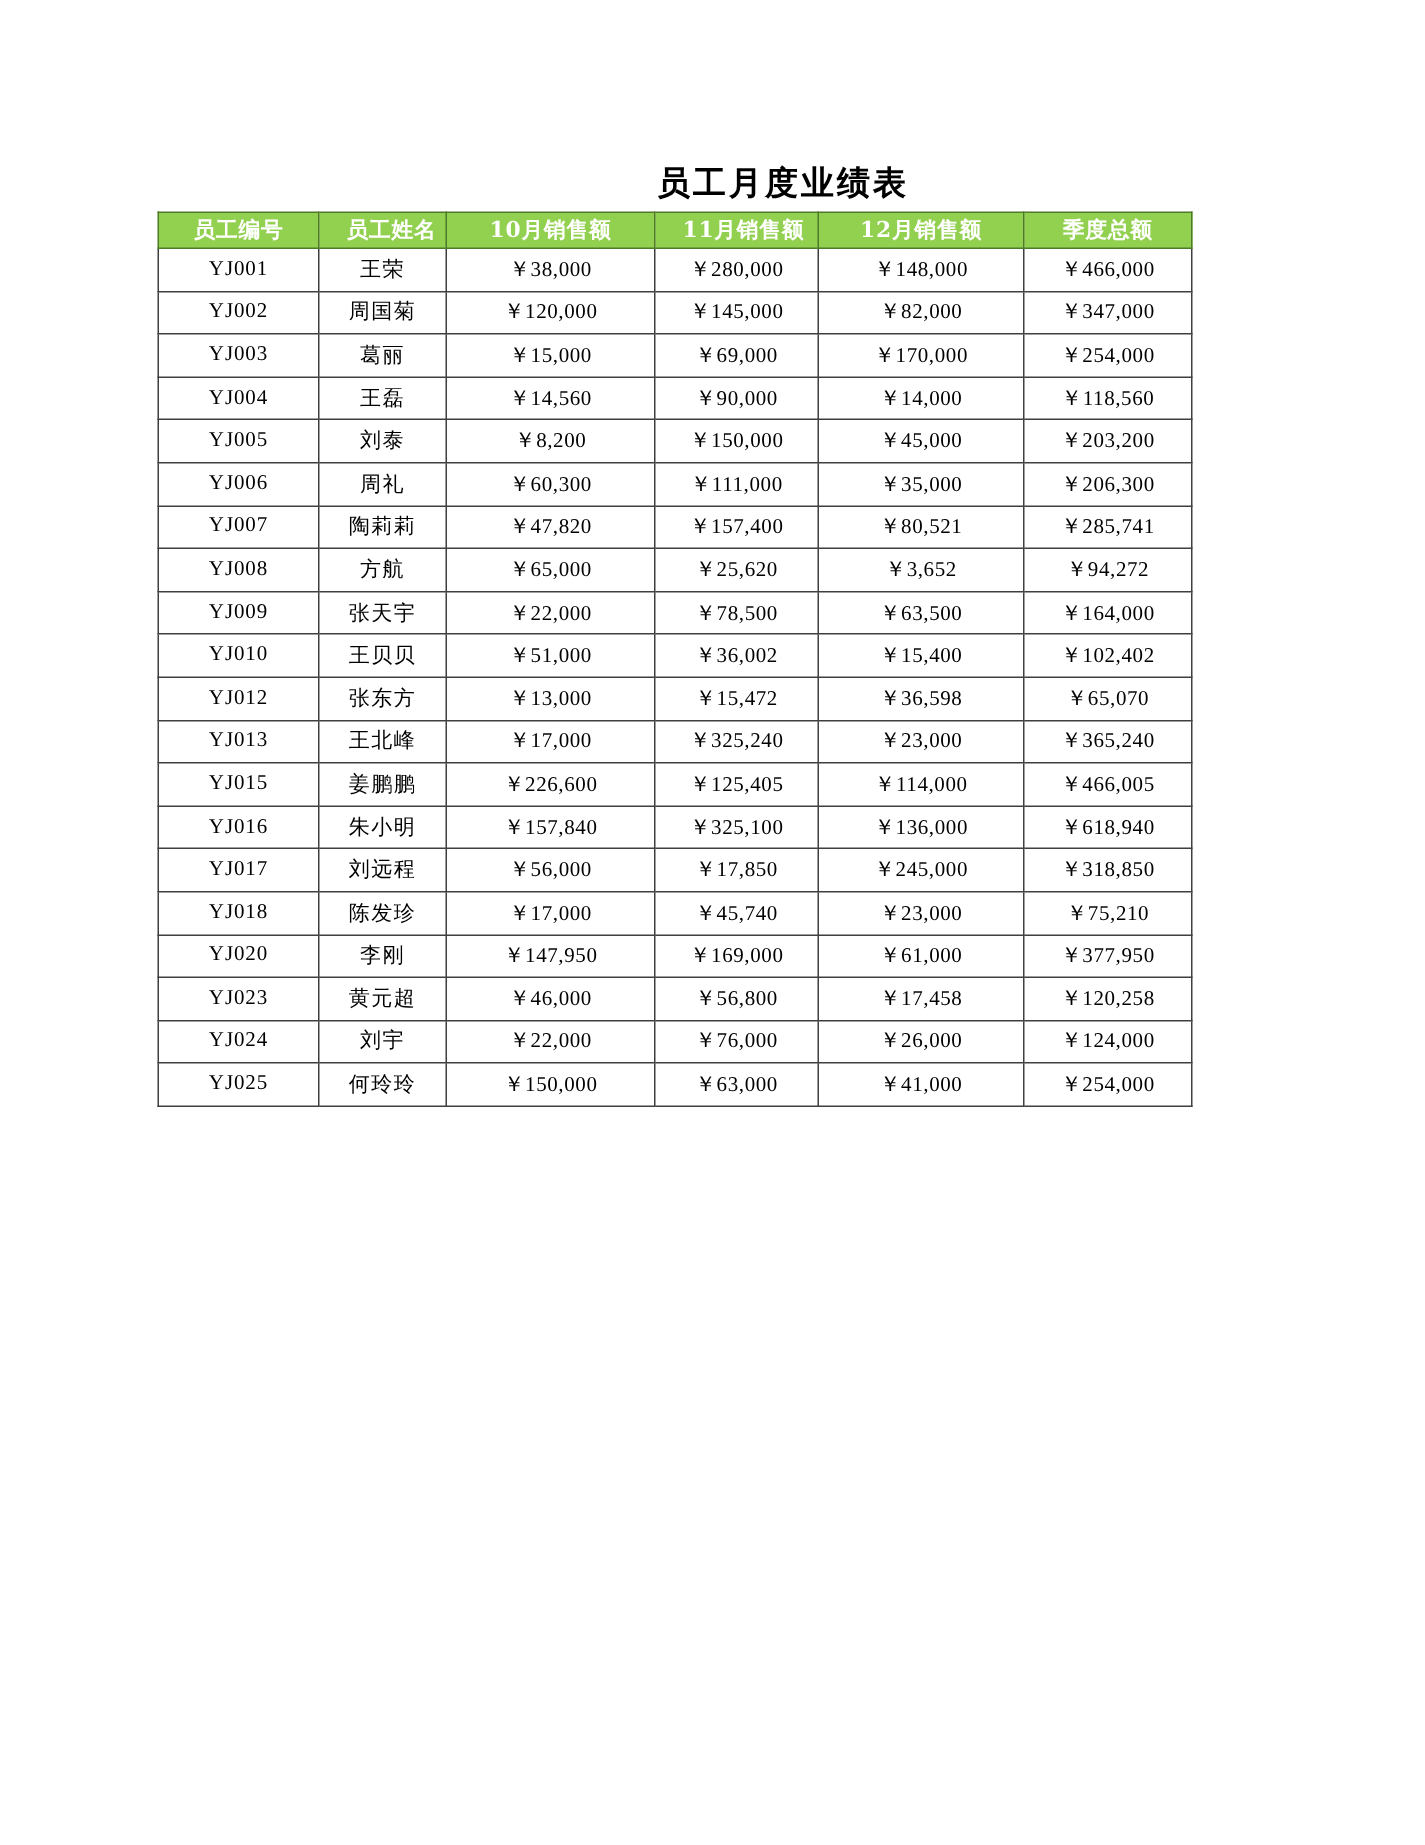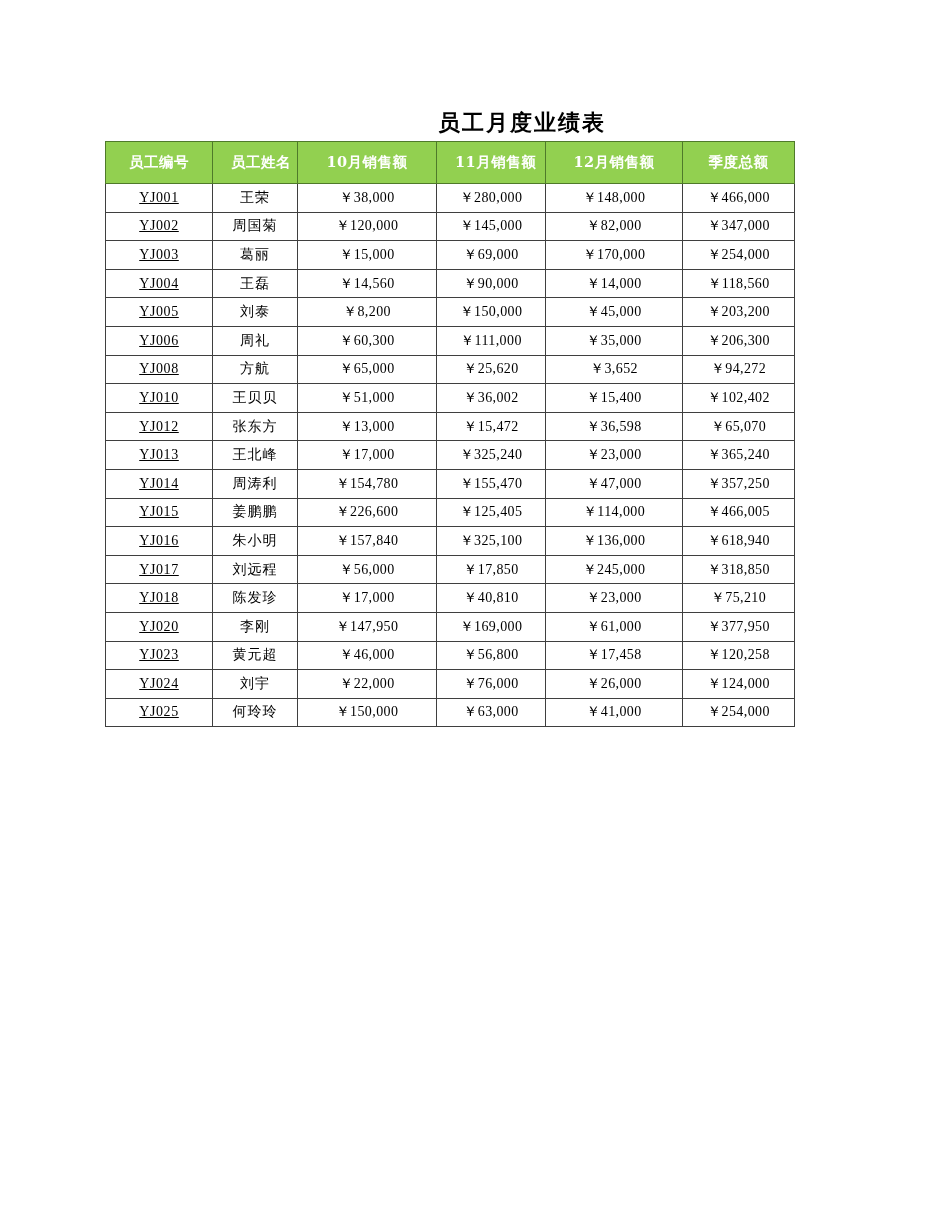--- a/index.html
+++ b/index.html
@@ -46,21 +46,21 @@
     background: #ffffff;
   }
   table.grid col.c-id    { width: 107px; }
   table.grid col.c-name  { width: 85px; }
   table.grid col.c-m10   { width: 139px; }
   table.grid col.c-m11   { width: 109px; }
   table.grid col.c-m12   { width: 137px; }
   table.grid col.c-total { width: 112px; }
 
   thead th {
-    height: 42px;
+    height: 24px;
     background: #92d050;
     color: #ffffff;
     font-family: "DejaVu Serif", "Liberation Serif", serif;
     font-size: 14.5px;
     font-weight: bold;
     letter-spacing: 0.5px;
     text-align: center;
     vertical-align: middle;
     border: 1px solid #4f7a2a;
     box-sizing: border-box;
@@ -75,21 +75,20 @@
     vertical-align: middle;
     font-size: 14px;
     color: #000000;
     padding: 0 3px;
     white-space: nowrap;
     background: #ffffff;
   }
   tbody td.cell-id {
     font-family: "Liberation Serif", "DejaVu Serif", serif;
     letter-spacing: 0.6px;
-    text-decoration: underline;
   }
   tbody td.cell-name {
     font-family: Liberation Mono, monospace;
     letter-spacing: 1px;
   }
   tbody td.cell-num {
     font-family: "Liberation Serif", "DejaVu Serif", serif;
     letter-spacing: 0.4px;
   }
 </style>
@@ -163,28 +162,44 @@
           </tr>
           <tr>
             <td class="cell-id">YJ006</td>
             <td class="cell-name">周礼</td>
             <td class="cell-num">￥60,300</td>
             <td class="cell-num">￥111,000</td>
             <td class="cell-num">￥35,000</td>
             <td class="cell-num">￥206,300</td>
           </tr>
           <tr>
+            <td class="cell-id">YJ007</td>
+            <td class="cell-name">陶莉莉</td>
+            <td class="cell-num">￥47,820</td>
+            <td class="cell-num">￥157,400</td>
+            <td class="cell-num">￥80,521</td>
+            <td class="cell-num">￥285,741</td>
+          </tr>
+          <tr>
             <td class="cell-id">YJ008</td>
             <td class="cell-name">方航</td>
             <td class="cell-num">￥65,000</td>
             <td class="cell-num">￥25,620</td>
             <td class="cell-num">￥3,652</td>
             <td class="cell-num">￥94,272</td>
           </tr>
           <tr>
+            <td class="cell-id">YJ009</td>
+            <td class="cell-name">张天宇</td>
+            <td class="cell-num">￥22,000</td>
+            <td class="cell-num">￥78,500</td>
+            <td class="cell-num">￥63,500</td>
+            <td class="cell-num">￥164,000</td>
+          </tr>
+          <tr>
             <td class="cell-id">YJ010</td>
             <td class="cell-name">王贝贝</td>
             <td class="cell-num">￥51,000</td>
             <td class="cell-num">￥36,002</td>
             <td class="cell-num">￥15,400</td>
             <td class="cell-num">￥102,402</td>
           </tr>
           <tr>
             <td class="cell-id">YJ012</td>
             <td class="cell-name">张东方</td>
@@ -195,28 +210,20 @@
           </tr>
           <tr>
             <td class="cell-id">YJ013</td>
             <td class="cell-name">王北峰</td>
             <td class="cell-num">￥17,000</td>
             <td class="cell-num">￥325,240</td>
             <td class="cell-num">￥23,000</td>
             <td class="cell-num">￥365,240</td>
           </tr>
           <tr>
-            <td class="cell-id">YJ014</td>
-            <td class="cell-name">周涛利</td>
-            <td class="cell-num">￥154,780</td>
-            <td class="cell-num">￥155,470</td>
-            <td class="cell-num">￥47,000</td>
-            <td class="cell-num">￥357,250</td>
-          </tr>
-          <tr>
             <td class="cell-id">YJ015</td>
             <td class="cell-name">姜鹏鹏</td>
             <td class="cell-num">￥226,600</td>
             <td class="cell-num">￥125,405</td>
             <td class="cell-num">￥114,000</td>
             <td class="cell-num">￥466,005</td>
           </tr>
           <tr>
             <td class="cell-id">YJ016</td>
             <td class="cell-name">朱小明</td>
@@ -230,21 +237,21 @@
             <td class="cell-name">刘远程</td>
             <td class="cell-num">￥56,000</td>
             <td class="cell-num">￥17,850</td>
             <td class="cell-num">￥245,000</td>
             <td class="cell-num">￥318,850</td>
           </tr>
           <tr>
             <td class="cell-id">YJ018</td>
             <td class="cell-name">陈发珍</td>
             <td class="cell-num">￥17,000</td>
-            <td class="cell-num">￥40,810</td>
+            <td class="cell-num">￥45,740</td>
             <td class="cell-num">￥23,000</td>
             <td class="cell-num">￥75,210</td>
           </tr>
           <tr>
             <td class="cell-id">YJ020</td>
             <td class="cell-name">李刚</td>
             <td class="cell-num">￥147,950</td>
             <td class="cell-num">￥169,000</td>
             <td class="cell-num">￥61,000</td>
             <td class="cell-num">￥377,950</td>

